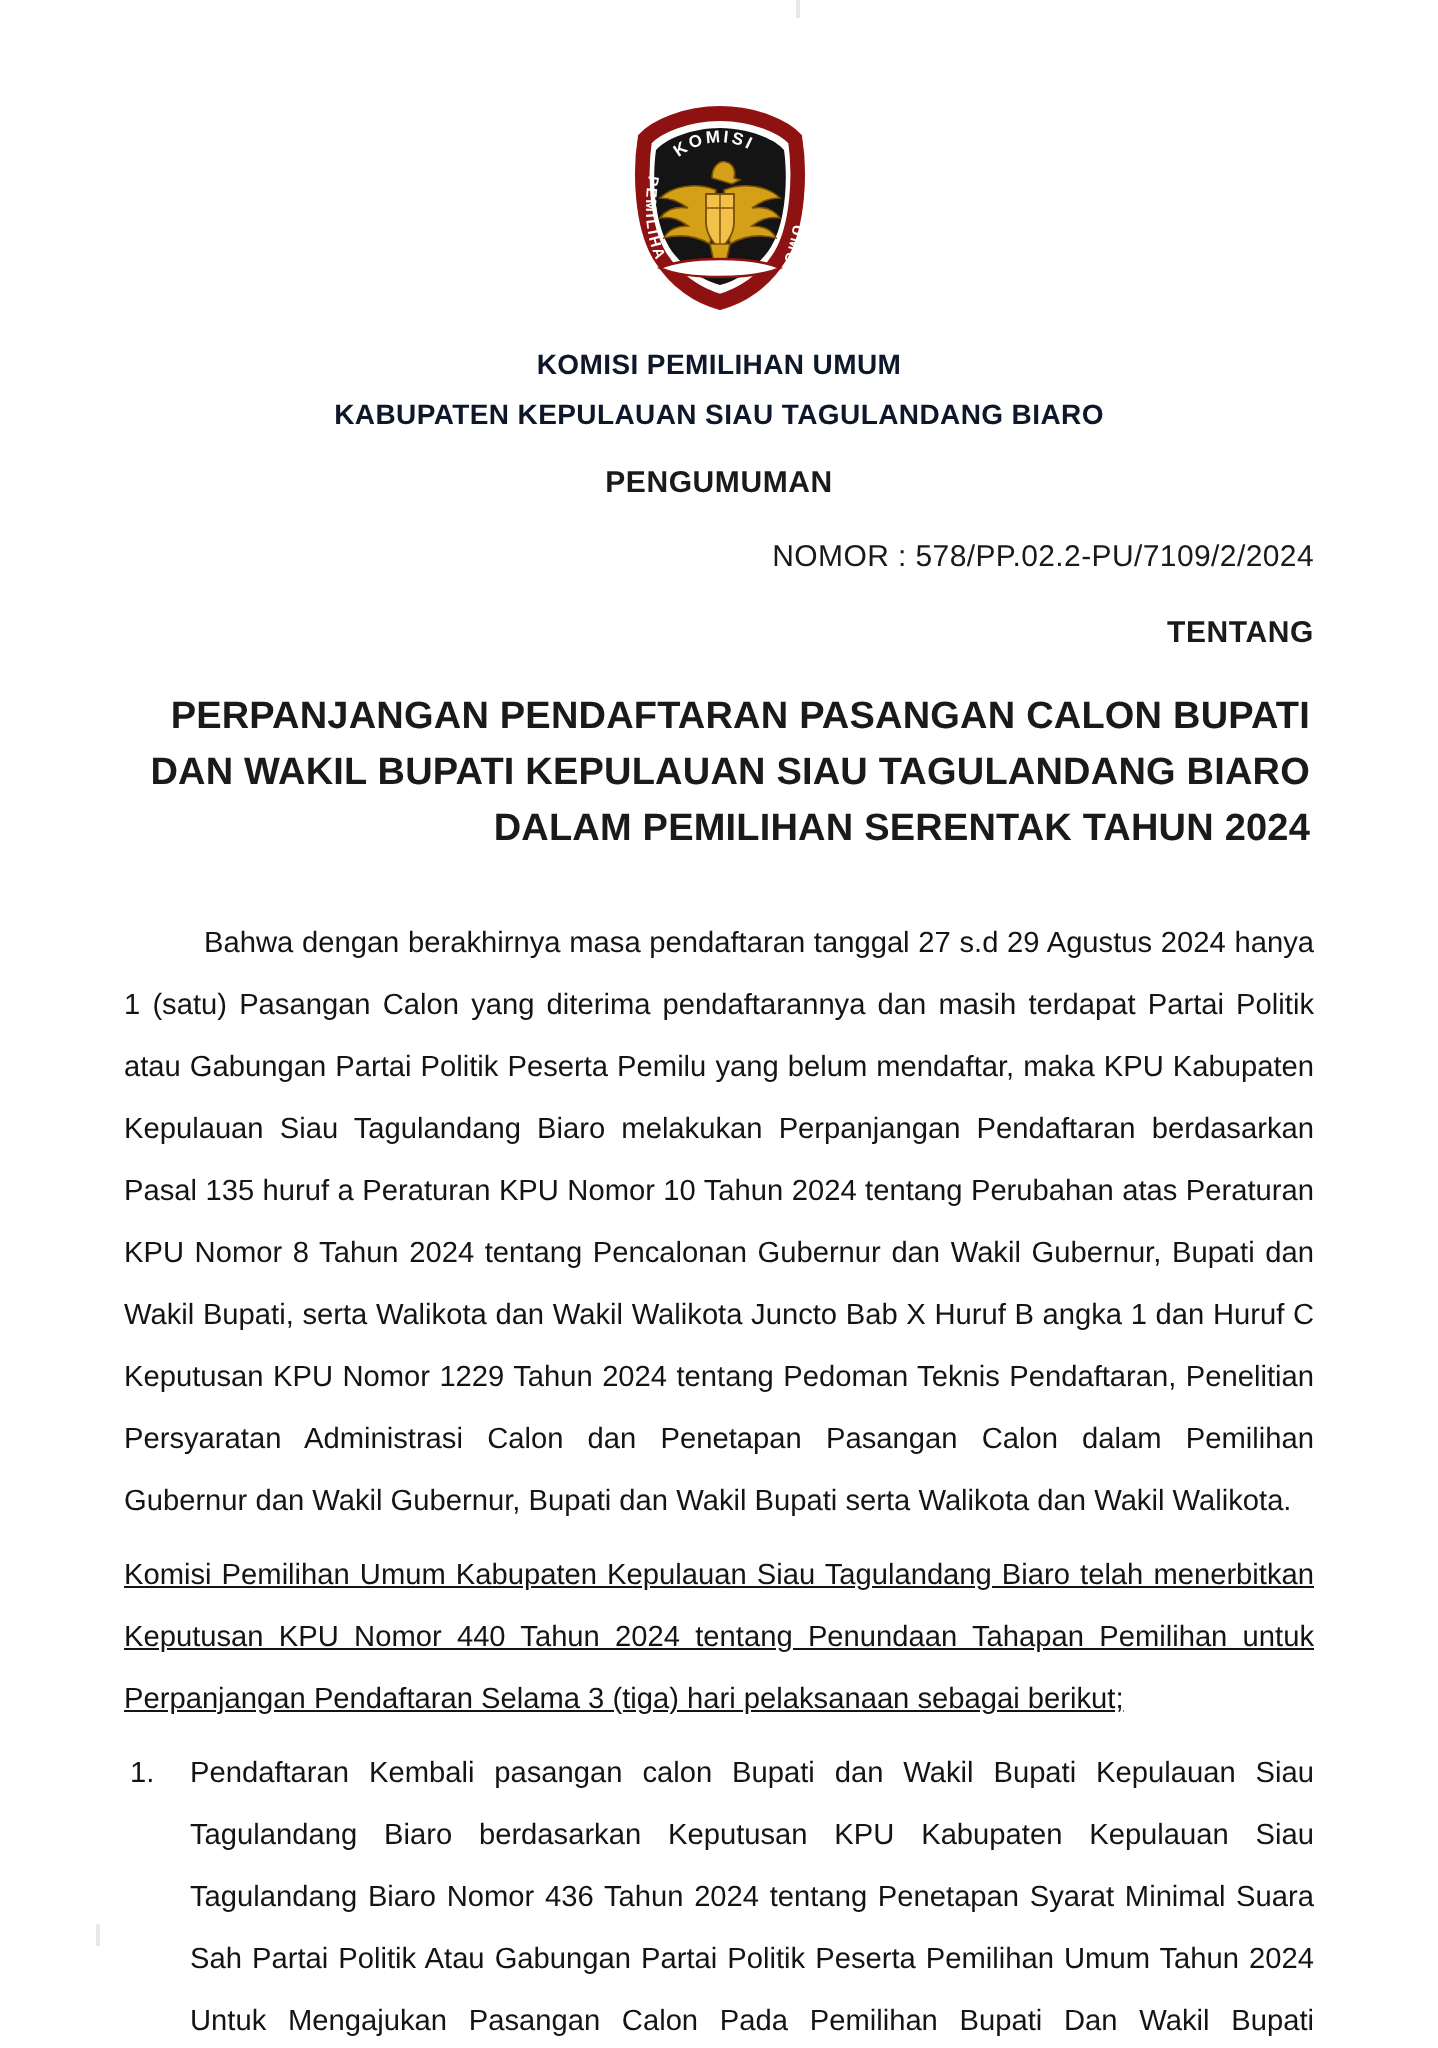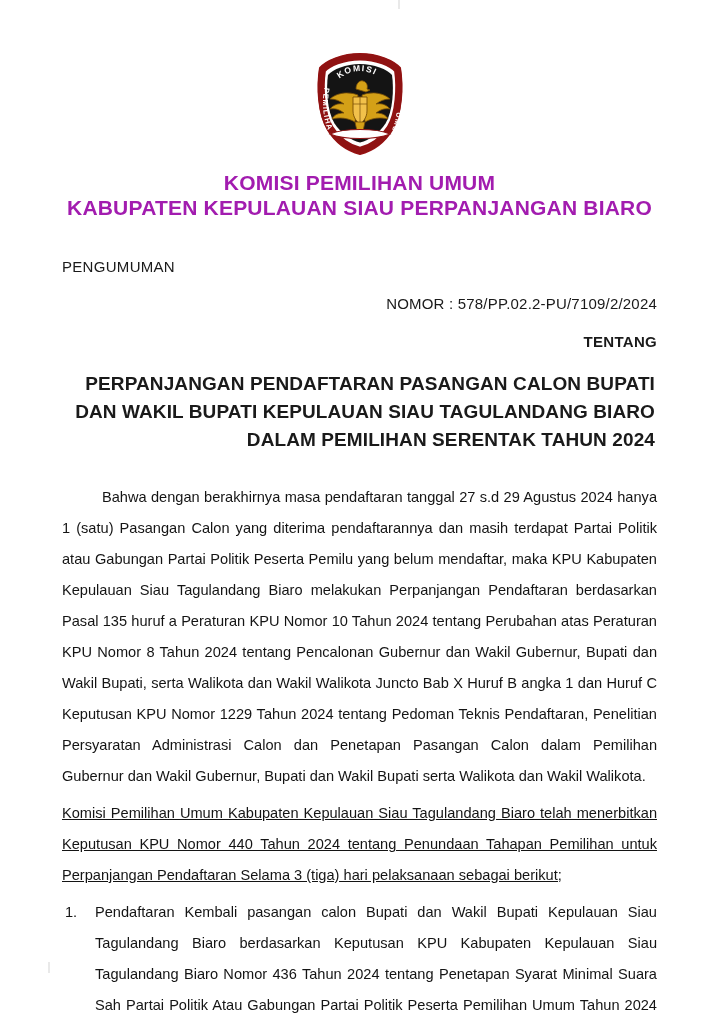--- a/index.html
+++ b/index.html
@@ -35,31 +35,31 @@
     position: relative;
   }
   .logo svg { display: block; }
 
   
   .org-block {
     text-align: center;
     margin-top: 14px;
   }
   .org-line {
-    font-size: 21px;
+    font-size: 14px;
     font-weight: bold;
     letter-spacing: 0.2px;
     line-height: 25px;
-    color: #a21caf;
+    color: #0f172a;
   }
   .doc-type {
-    text-align: left;
+    text-align: center;
     font-size: 15px;
-    font-weight: normal;
-    margin-top: 38px;
+    font-weight: bold;
+    margin-top: 13px;
     letter-spacing: 0.3px;
   }
   .doc-number {
     text-align: right;
     font-size: 15px;
     font-weight: normal;
     margin-top: 20px;
     letter-spacing: 0.2px;
   }
   .doc-about-label {
@@ -176,21 +176,21 @@
           <path d="M-5 15 L5 15 L3 24 L-3 24 Z" fill="#d4a017" stroke="#7a4f06" stroke-width="0.8"></path>
         </g>
 
         <path d="M22 82 C36 76 68 76 82 82 C68 88 36 88 22 82 Z" fill="#ffffff" stroke="#8f1212" stroke-width="1.2"></path>
       </svg>
     </div>
   </div>
 
   <div class="org-block">
     <div class="org-line">KOMISI PEMILIHAN UMUM</div>
-    <div class="org-line">KABUPATEN KEPULAUAN SIAU PERPANJANGAN BIARO</div>
+    <div class="org-line">KABUPATEN KEPULAUAN SIAU TAGULANDANG BIARO</div>
   </div>
 
   <div class="doc-type">PENGUMUMAN</div>
   <div class="doc-number">NOMOR : 578/PP.02.2-PU/7109/2/2024</div>
   <div class="doc-about-label">TENTANG</div>
   <div class="doc-title">PERPANJANGAN PENDAFTARAN PASANGAN CALON BUPATI DAN WAKIL BUPATI KEPULAUAN SIAU TAGULANDANG BIARO DALAM PEMILIHAN SERENTAK TAHUN 2024</div>
 
   <div class="body-block">
     <p class="para indented">Bahwa dengan berakhirnya masa pendaftaran tanggal 27 s.d 29 Agustus 2024 hanya 1 (satu) Pasangan Calon yang diterima pendaftarannya dan masih terdapat Partai Politik atau Gabungan Partai Politik Peserta Pemilu yang belum mendaftar, maka KPU Kabupaten Kepulauan Siau Tagulandang Biaro melakukan Perpanjangan Pendaftaran berdasarkan Pasal 135 huruf a Peraturan KPU Nomor 10 Tahun 2024 tentang Perubahan atas Peraturan KPU Nomor 8 Tahun 2024 tentang Pencalonan Gubernur dan Wakil Gubernur, Bupati dan Wakil Bupati, serta Walikota dan Wakil Walikota Juncto Bab X Huruf B angka 1 dan Huruf C Keputusan KPU Nomor 1229 Tahun 2024 tentang Pedoman Teknis Pendaftaran, Penelitian Persyaratan Administrasi Calon dan Penetapan Pasangan Calon dalam Pemilihan Gubernur dan Wakil Gubernur, Bupati dan Wakil Bupati serta Walikota dan Wakil Walikota.</p>
     <p class="para tight">Komisi Pemilihan Umum Kabupaten Kepulauan Siau Tagulandang Biaro telah menerbitkan Keputusan KPU Nomor 440 Tahun 2024 tentang Penundaan Tahapan Pemilihan untuk Perpanjangan Pendaftaran Selama 3 (tiga) hari pelaksanaan sebagai berikut;</p>

